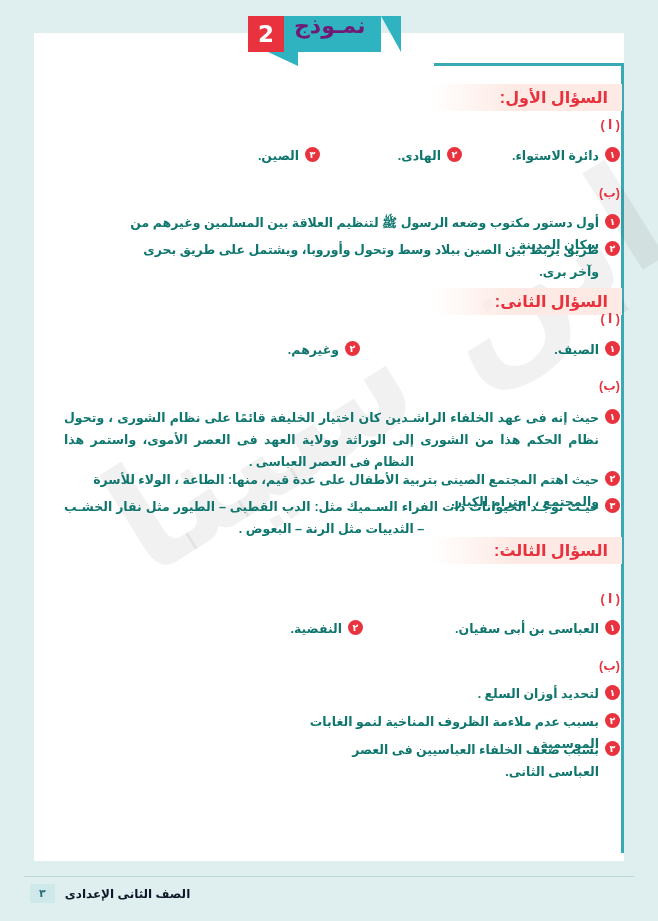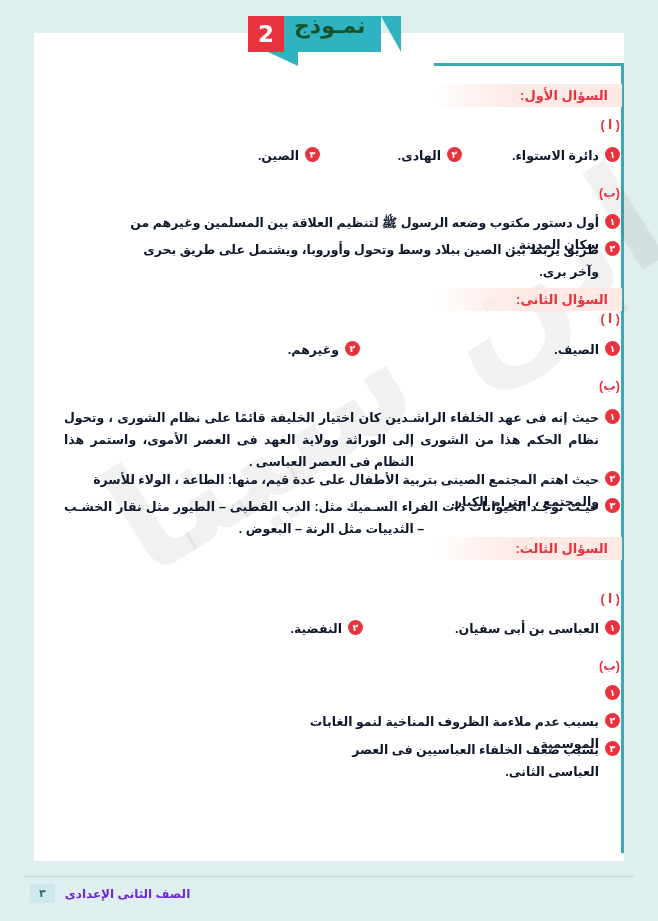--- a/index.html
+++ b/index.html
@@ -103,21 +103,21 @@
     width: 36px;
     display: flex;
     align-items: center;
     justify-content: center;
     font-size: 23px;
     font-weight: bold;
     font-family: "DejaVu Sans", sans-serif;
   }
   .banner-label {
     background: #2fb3c0;
-    color: #14532d;
+    color: #701a75;
     padding: 0 16px 16px 10px;
     display: flex;
     align-items: center;
     font-size: 22px;
     font-weight: bold;
     letter-spacing: 1px;
   }
   .banner-tail {
     width: 0; height: 0;
     border-top: 36px solid #2fb3c0;
@@ -133,21 +133,21 @@
     clip-path: polygon(100% 0, 0 0, 100% 100%);
     z-index: 5;
   }
 
   
   .qhead {
     position: absolute;
     background: linear-gradient(to left, #fdeae4 0%, #fdeae4 58%, rgba(253,234,228,0) 100%);
     color: #e8333f;
     font-weight: bold;
-    font-size: 13px;
+    font-size: 16px;
     padding: 4px 14px 4px 60px;
     text-align: right;
     box-sizing: border-box;
   }
 
   
   .abs {
     position: absolute;
     box-sizing: border-box;
   }
@@ -175,21 +175,21 @@
     color: #ffffff;
     font-size: 9.5px;
     line-height: 15px;
     text-align: center;
     font-weight: bold;
     margin-top: 1px;
     font-family: "DejaVu Sans", sans-serif;
   }
   .ans-text {
     font-size: 12.5px;
-    color: #0f172a;
+    color: #0f766e;
     line-height: 1.75;
     text-align: right;
     font-weight: bold;
   }
   .ans-text.center-last {
     text-align: justify;
     text-align-last: center;
   }
 
   
@@ -212,21 +212,21 @@
   }
   .page-num {
     background: #cfe8ea;
     color: #2b6f78;
     font-size: 11px;
     font-weight: bold;
     padding: 3px 9px;
     font-family: "DejaVu Sans", sans-serif;
   }
   .footer-title {
-    color: #6d28d9;
+    color: #0f172a;
     font-size: 12px;
     font-weight: bold;
   }
 </style>
 </head>
 <body>
 
 <div class="page">
 
   <div class="deco-circle deco-yellow"></div>
@@ -311,20 +311,21 @@
   </div>
   <div class="ans-row" style="left:233px; top:619px; width:130px;">
     <div class="bullet">٢</div>
     <div class="ans-text">النفضية.</div>
   </div>
 
   <div class="abs part-label" style="left:520px; top:658px; width:100px;">(ب)</div>
 
   <div class="ans-row" style="left:430px; top:684px; width:190px;">
     <div class="bullet">١</div>
+    <div class="ans-text">لتحديد أوزان السلع .</div>
   </div>
   <div class="ans-row" style="left:284px; top:712px; width:336px;">
     <div class="bullet">٢</div>
     <div class="ans-text">بسبب عدم ملاءمة الظروف المناخية لنمو الغابات الموسمية .</div>
   </div>
   <div class="ans-row" style="left:321px; top:740px; width:299px;">
     <div class="bullet">٣</div>
     <div class="ans-text">بسبب ضعف الخلفاء العباسيين فى العصر العباسى الثانى.</div>
   </div>
 

